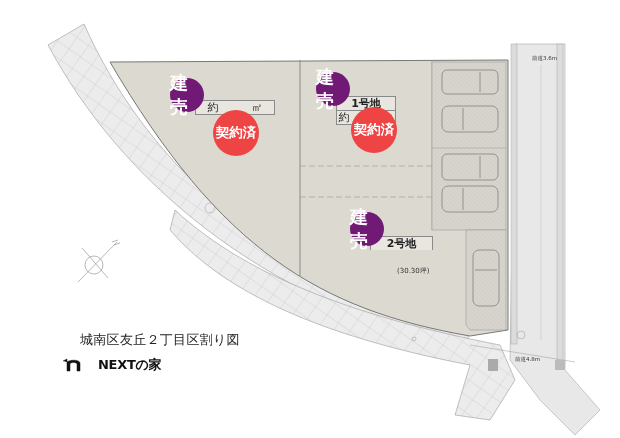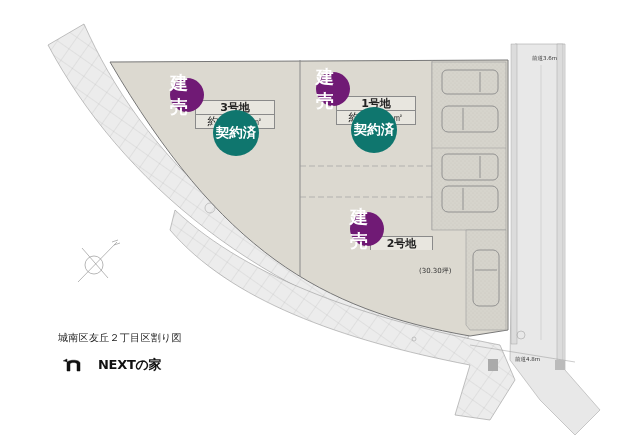--- a/index.html
+++ b/index.html
@@ -3,30 +3,30 @@
 <meta charset="utf-8">
 <style>
   html, body { margin: 0; padding: 0; background: #ffffff; }
   body { width: 620px; height: 438px; position: relative; overflow: hidden;
          font-family: "DejaVu Sans", sans-serif; }
   #plan { position: absolute; left: 0; top: 0; width: 620px; height: 438px; }
   .badge-black { position: absolute; width: 34px; height: 34px; border-radius: 50%;
                  background: #701a75; color: #fff; font-weight: bold; font-size: 18px;
                  display: flex; align-items: center; justify-content: center; z-index: 3; }
   .badge-red { position: absolute; width: 46px; height: 46px; border-radius: 50%;
-               background: #0f766e; color: #fff; font-weight: bold; font-size: 13.5px;
+               background: #ef4444; color: #fff; font-weight: bold; font-size: 13.5px;
                display: flex; align-items: center; justify-content: center; z-index: 4; }
   .lot-label { position: absolute; z-index: 2; }
   .lot-row { border: 1px solid #8a8a8a; background: #e8e6df; color: #222;
              text-align: center; font-size: 11px; line-height: 13px; }
   .lot-row.top { border-bottom: none; }
   .lot-row.num { font-weight: bold; }
   .tsubo { position: absolute; font-size: 7px; color: #333; z-index: 2; }
   .road-label { position: absolute; font-size: 5.5px; color: #333; z-index: 2; }
-  .title-text { position: absolute; left: 58px; top: 331px; font-size: 10px; color: #222;
+  .title-text { position: absolute; left: 80px; top: 331px; font-size: 13px; color: #222;
                 letter-spacing: 0.3px; }
   .brand { position: absolute; left: 62px; top: 356px; display: flex; align-items: center;
            gap: 16px; }
   .brand-text { font-weight: bold; font-size: 13px; color: #111; letter-spacing: -0.3px; }
 </style>
 </head>
 <body>
 
 <svg id="plan" viewBox="0 0 620 438" xmlns="http://www.w3.org/2000/svg">
   <defs>
@@ -93,37 +93,36 @@
     <circle cx="94" cy="265" r="9"></circle>
     <line x1="78" y1="282" x2="117" y2="242"></line>
     <line x1="82" y1="248" x2="108" y2="278"></line>
     <line x1="112" y1="242" x2="118" y2="240"></line>
     <line x1="114" y1="245" x2="120" y2="243"></line>
   </g>
 </svg>
 
 <div class="badge-black" style="left:170px; top:78px;">建売</div>
 <div class="lot-label" style="left:195px; top:100px; width:80px;">
-  <div class="lot-row top num">3号地</div>
   <div class="lot-row">約　　　㎡</div>
 </div>
 <div class="badge-red" style="left:213px; top:110px;">契約済</div>
 
 <div class="badge-black" style="left:316px; top:72px;">建売</div>
-<div class="lot-label" style="left:336px; top:96px; width:80px;">
+<div class="lot-label" style="left:336px; top:96px; width:60px;">
   <div class="lot-row top num">1号地</div>
   <div class="lot-row">約　　　㎡</div>
 </div>
 <div class="badge-red" style="left:351px; top:107px;">契約済</div>
 
 <div class="badge-black" style="left:350px; top:212px;">建売</div>
 <div class="lot-label" style="left:370px; top:236px; width:63px;">
   <div class="lot-row top num">2号地</div>
 </div>
-<div class="tsubo" style="left:419px; top:266px;">(30.30坪)</div>
+<div class="tsubo" style="left:397px; top:266px;">(30.30坪)</div>
 
 <div class="road-label" style="left:532px; top:55px;">前道3.6m</div>
 <div class="road-label" style="left:515px; top:356px;">前道4.8m</div>
 
 <div class="title-text">城南区友丘２丁目区割り図</div>
 <div class="brand">
   <svg width="20" height="14" viewBox="0 0 20 14">
     <path d="M1 3 L5 1 L5 13 L8 13 L8 6 C8 4 15 4 15 6 L15 13 L18 13 L18 5 C18 2 9 1 5 4" fill="#111" stroke="#111" stroke-width="0.5"></path>
   </svg>
   <span class="brand-text">NEXTの家</span>

